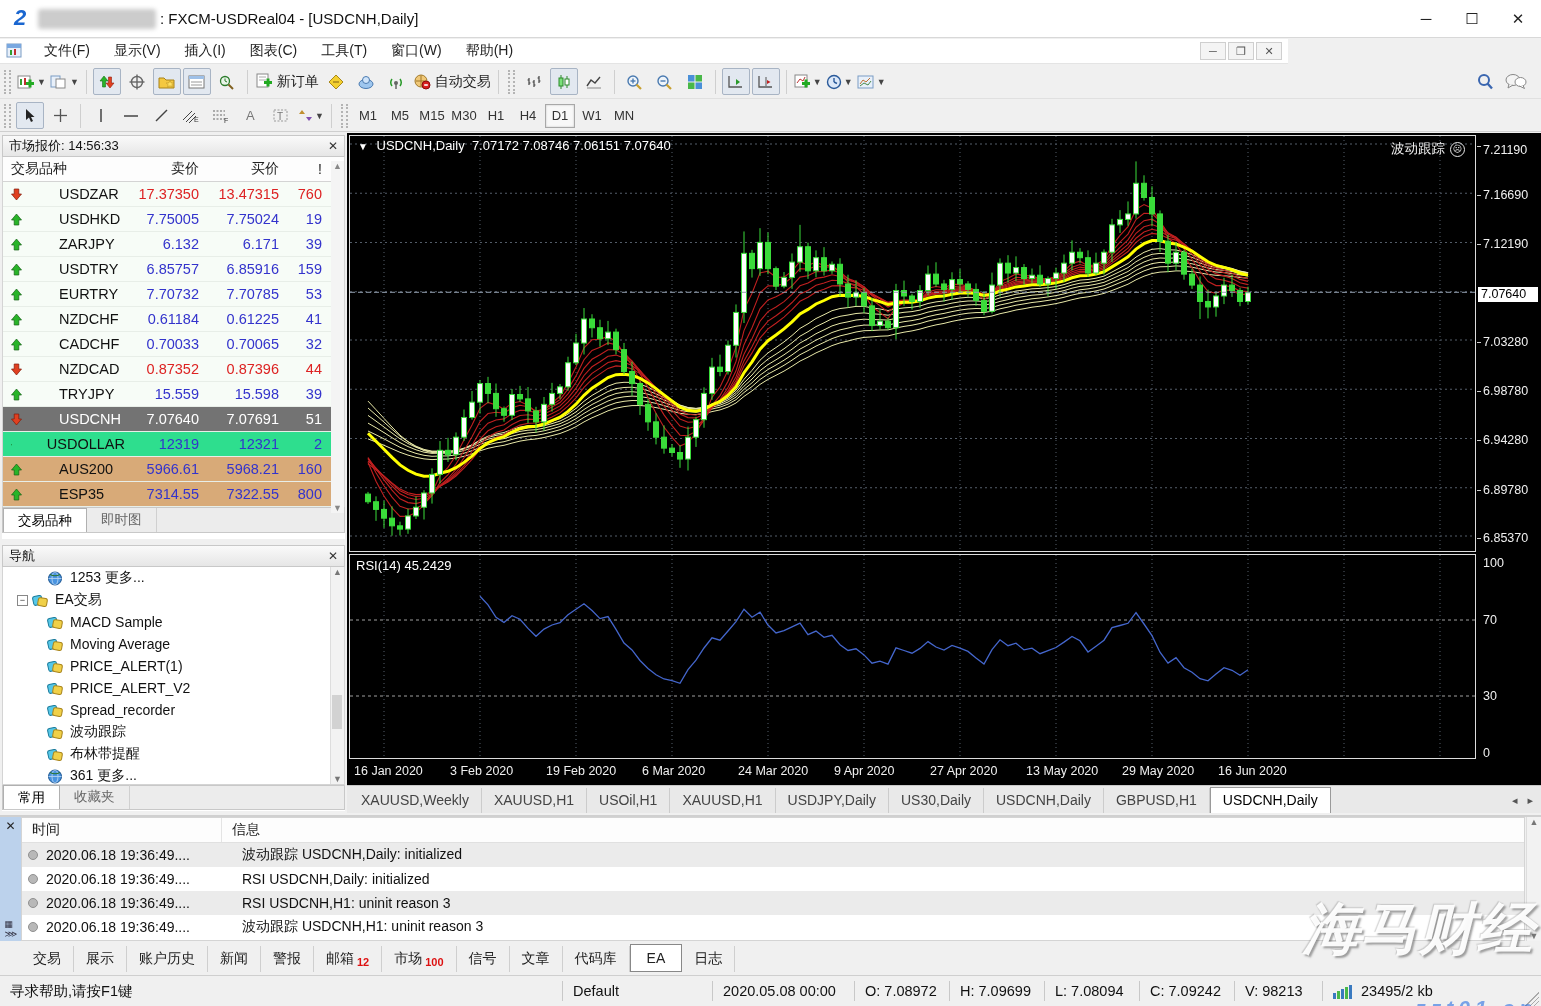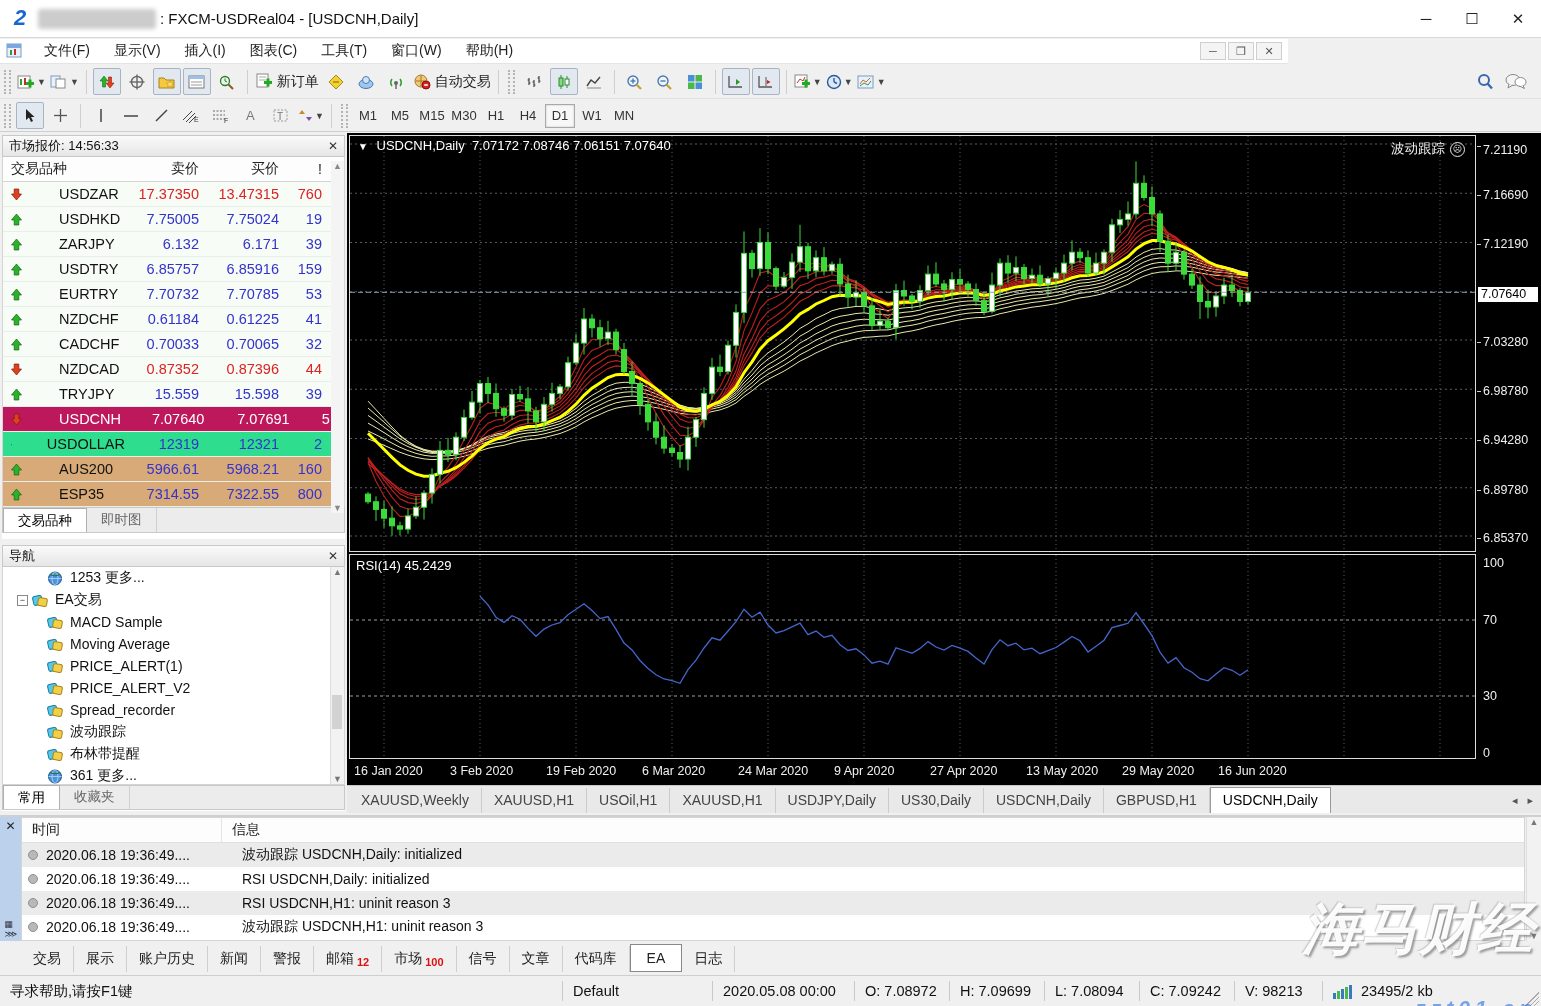--- a/index.html
+++ b/index.html
@@ -53,21 +53,21 @@
   .mwc-sym { width:122px; padding-left:8px; }
   .mwc-bid { width:80px; text-align:right; padding-right:6px; }
   .mwc-ask { width:80px; text-align:right; padding-right:6px; }
   .mwc-spr { width:43px; text-align:right; padding-right:6px; }
   #mw-body { position:relative; border-left:1px solid #d4d4d4; border-right:1px solid #d4d4d4; }
   .mw-row { display:flex; height:25px; align-items:center; font-size:14.5px; background:#f7fcf7;
     border-bottom:1px solid #e8eee8; }
   .mw-row .sym { width:122px; display:flex; align-items:center; color:#111;gap:29px; }
   .mw-row .sym svg { margin:0 6px 0 6px; }
   .mw-row .v { font-weight:normal; }
-  .mw-row.selbg { background:#be185d;justify-content:space-between; }
+  .mw-row.selbg { background:#737373; }
   .mw-row.selbg span { color:#ffffff !important; }
   .mw-row.greenbg { background:#2ede8e; }
   .mw-row.tanbg { background:#d8aa78; }
   .blue { color:#3333cc; } .red { color:#dd2222; }
   .mw-scroll { position:absolute; right:1px; top:26px; width:13px; height:352px; background:#f4f4f4;
     display:flex; flex-direction:column; justify-content:space-between; align-items:center; font-size:9px; color:#888;}
   #mw-tabs { display:flex; height:26px; border:1px solid #c8c8c8; background:#ececec; align-items:flex-end; }
   .ptab { font-size:13.5px; padding:3px 14px; color:#666; border-right:1px solid #d0d0d0; height:24px; }
   .ptab.active { background:#ffffff; color:#000; border:1px solid #b0b0b0; border-bottom:none; }
 

